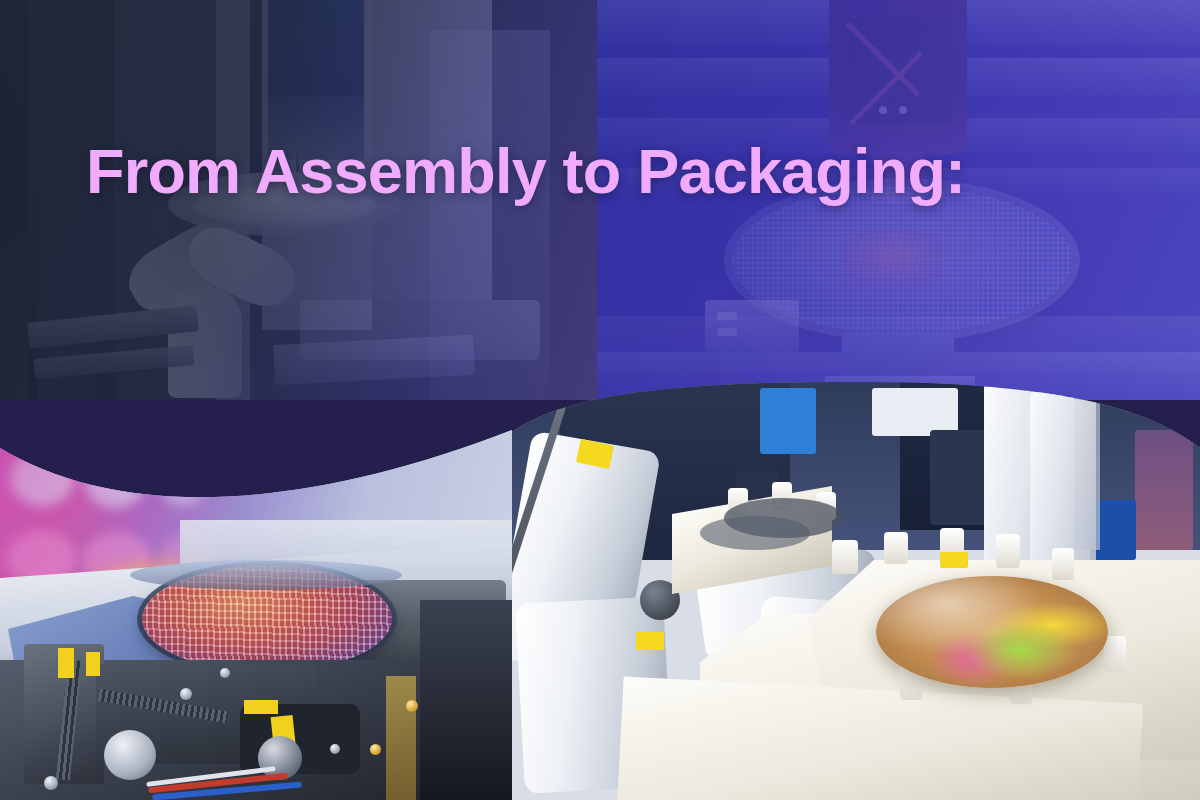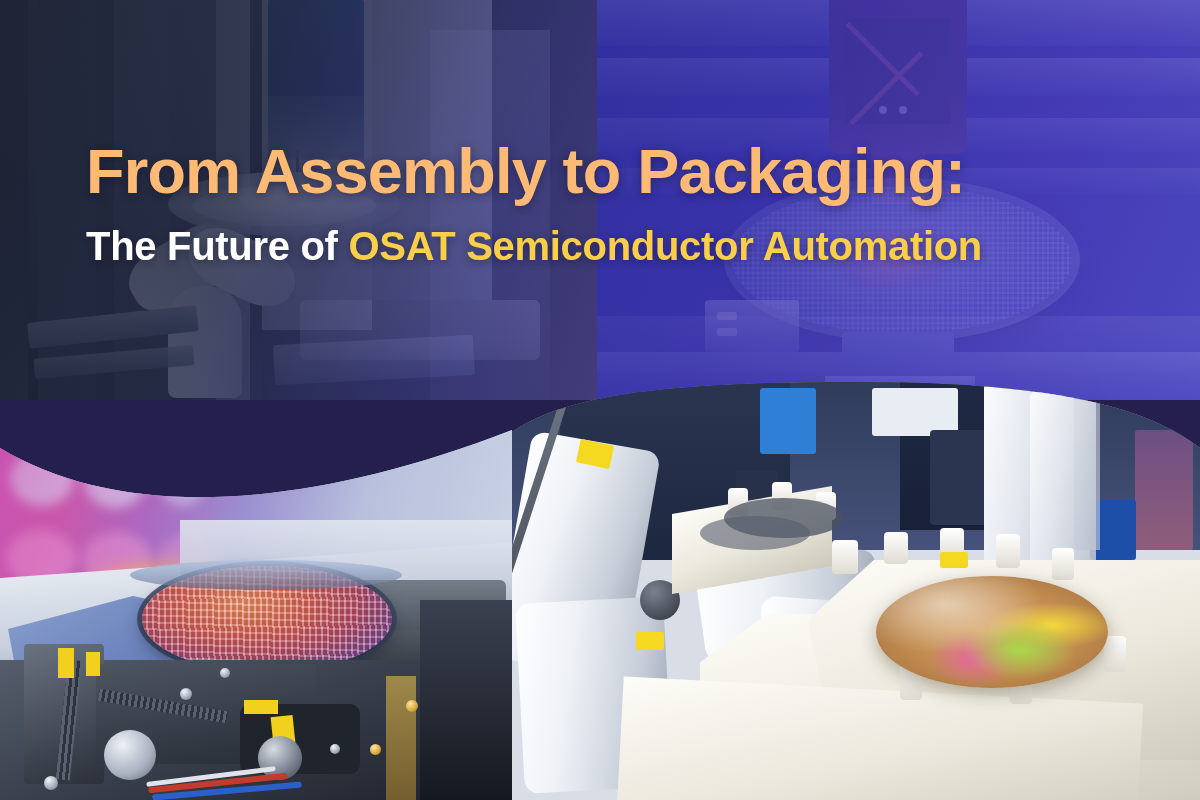--- a/index.html
+++ b/index.html
@@ -195,21 +195,21 @@
     position:absolute; left:0; top:0; width:1200px; height:800px;
     -webkit-clip-path:path('M512,432 C 560,400 640,382 855,382 C 1065,382 1150,410 1200,448 L1200,800 L512,800 Z');
     clip-path:path('M512,432 C 560,400 640,382 855,382 C 1065,382 1150,410 1200,448 L1200,800 L512,800 Z');
   }
 
   
   #text-block {
     position:absolute; left:86px; top:140px; width:1010px; z-index:60;
   }
   #headline {
-    font-size:63px; line-height:1.0; font-weight:700; color:#fdba74;
+    font-size:63px; line-height:1.0; font-weight:700; color:#f0abfc;
     letter-spacing:-.8px; white-space:nowrap;
     text-shadow:0 2px 10px rgba(15,15,45,.45);
     font-stretch:condensed;
   }
   #subline {
     margin-top:22px; font-size:40px; line-height:1.05; font-weight:700;
     color:#ffffff; letter-spacing:-.3px; white-space:nowrap;
     text-shadow:0 2px 9px rgba(15,15,45,.45);
   }
   #subline .accent { color:#f9cf49; }
@@ -373,18 +373,15 @@
       <div class="wire" style="left:146px;top:774px;width:130px;height:5px;background:#e0e3e9;transform:rotate(-7deg);"></div>
       <div style="position:absolute;left:386px;top:676px;width:30px;height:124px;background:linear-gradient(180deg,#f2c64a,#b98b2c);opacity:.55;"></div>
       <div class="bolt" style="left:406px;top:700px;width:12px;height:12px;background:radial-gradient(circle at 35% 30%,#ffe9a0,#d9a83a 60%,#8a6a1d);"></div>
       <div class="bolt" style="left:370px;top:744px;width:11px;height:11px;background:radial-gradient(circle at 35% 30%,#ffe9a0,#d9a83a 60%,#8a6a1d);"></div>
       <div style="position:absolute;left:420px;top:600px;width:92px;height:200px;background:linear-gradient(180deg,#3b4150,#14181f);"></div>
     </div>
   </div>
 
   <div id="text-block">
     <div id="headline">From Assembly to Packaging:</div>
-    <div id="subline">
-      <span>The Future of </span><span class="accent">OSAT Semiconductor Automation</span>
-    </div>
   </div>
 
 </div>
 
 </body></html>

